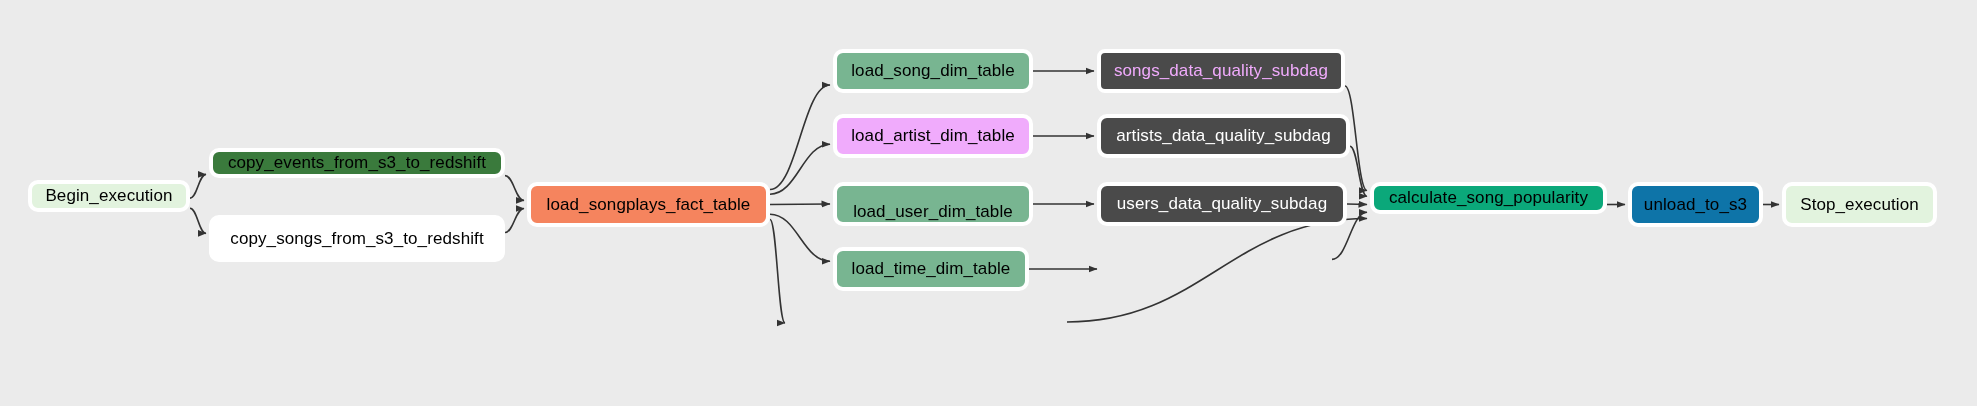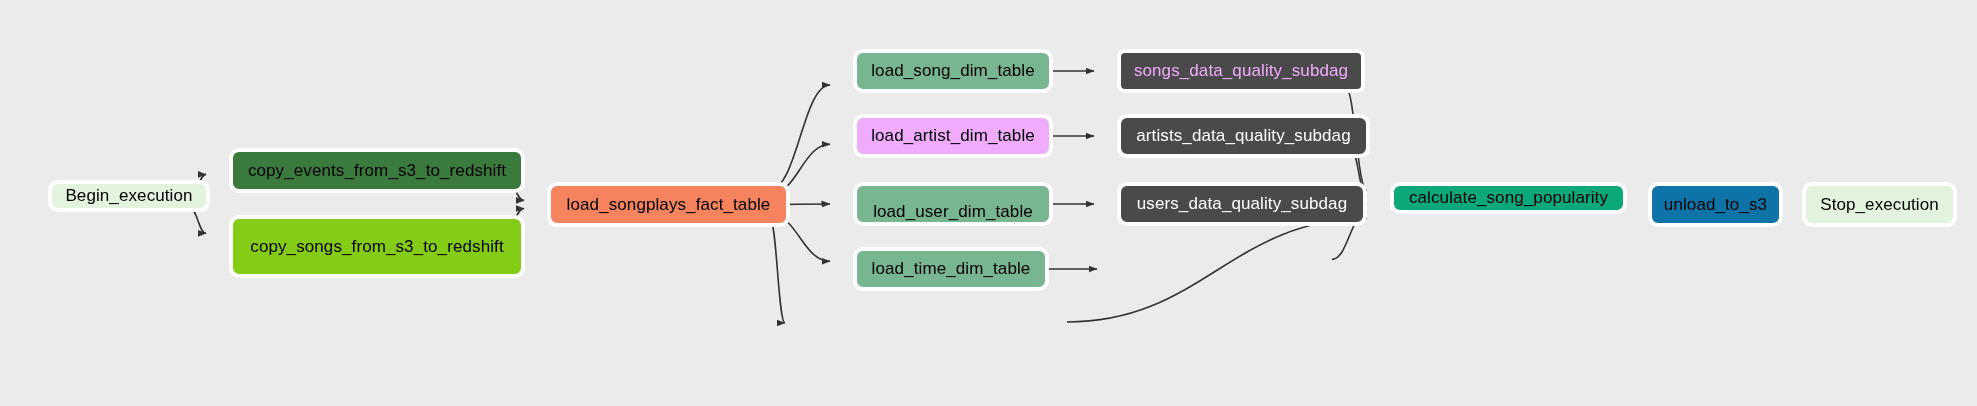--- a/index.html
+++ b/index.html
@@ -14,21 +14,20 @@
     position:absolute;
     box-sizing:border-box;
     border:4px solid #ffffff;
     border-radius:10px;
     display:flex;align-items:center;justify-content:center;
     font-size:17px;
     letter-spacing:0.1px;
     white-space:nowrap;
     cursor:pointer;
     user-select:none;
-    margin-left:20px;
   }
   .node span{pointer-events:none;}
   .edge{fill:none;stroke-width:1.6px;}
 </style>
 </head>
 <body>
 
 <div id="dag-canvas" style="background: rgb(235, 235, 235);">
     <svg id="edge-layer" viewBox="0 0 1977 406">
       <defs>
@@ -53,24 +52,24 @@
       <path class="edge" d="M1350,146.275 C1357.65,146.275 1359.35,196.28 1367,196.28" stroke="#333333" marker-end="url(#arrow)"></path>
       <path class="edge" d="M1347,204.075 L1367,204.44" stroke="#333333" marker-end="url(#arrow)"></path>
       <path class="edge" d="M1332,259.325 C1347.75,259.325 1351.25,212.24 1367,212.24" stroke="#333333" marker-end="url(#arrow)"></path>
       <path class="edge" d="M1067,322 C1202,322 1232,218.5 1367,218.5" stroke="#333333" marker-end="url(#arrow)"></path>
       <path class="edge" d="M1607,204.5 L1625,204.5" stroke="#333333" marker-end="url(#arrow)"></path>
       <path class="edge" d="M1763,204.5 L1779,204.5" stroke="#333333" marker-end="url(#arrow)"></path>
     </svg>
     <div class="node" style="left: 28px; top: 180px; width: 162px; height: 32px; background: rgb(226, 243, 222); color: rgb(0, 0, 0);">
       <span>Begin_execution</span>
     </div>
-    <div class="node" style="left: 209px; top: 148px; width: 296px; height: 45px; background: rgb(58, 122, 60); color: rgb(0, 0, 0);">
+    <div class="node" style="left: 209px; top: 148px; width: 296px; height: 30px; background: rgb(58, 122, 60); color: rgb(0, 0, 0);">
       <span>copy_events_from_s3_to_redshift</span>
     </div>
-    <div class="node" style="left: 209px; top: 215px; width: 296px; height: 63px; background: #84cc16; color: rgb(0, 0, 0);">
+    <div class="node" style="left: 209px; top: 215px; width: 296px; height: 47px; background: #ffffff; color: rgb(0, 0, 0);">
       <span>copy_songs_from_s3_to_redshift</span>
     </div>
     <div class="node" style="left: 527px; top: 182px; width: 243px; height: 45px; background: rgb(245, 132, 94); color: rgb(0, 0, 0);">
       <span>load_songplays_fact_table</span>
     </div>
     <div class="node" style="left: 833px; top: 49px; width: 200px; height: 44px; background: rgb(120, 181, 145); color: rgb(0, 0, 0);">
       <span>load_song_dim_table</span>
     </div>
     <div class="node" style="left: 833px; top: 114px; width: 200px; height: 44px; background: #f0abfc; color: rgb(0, 0, 0);">
       <span>load_artist_dim_table</span>

